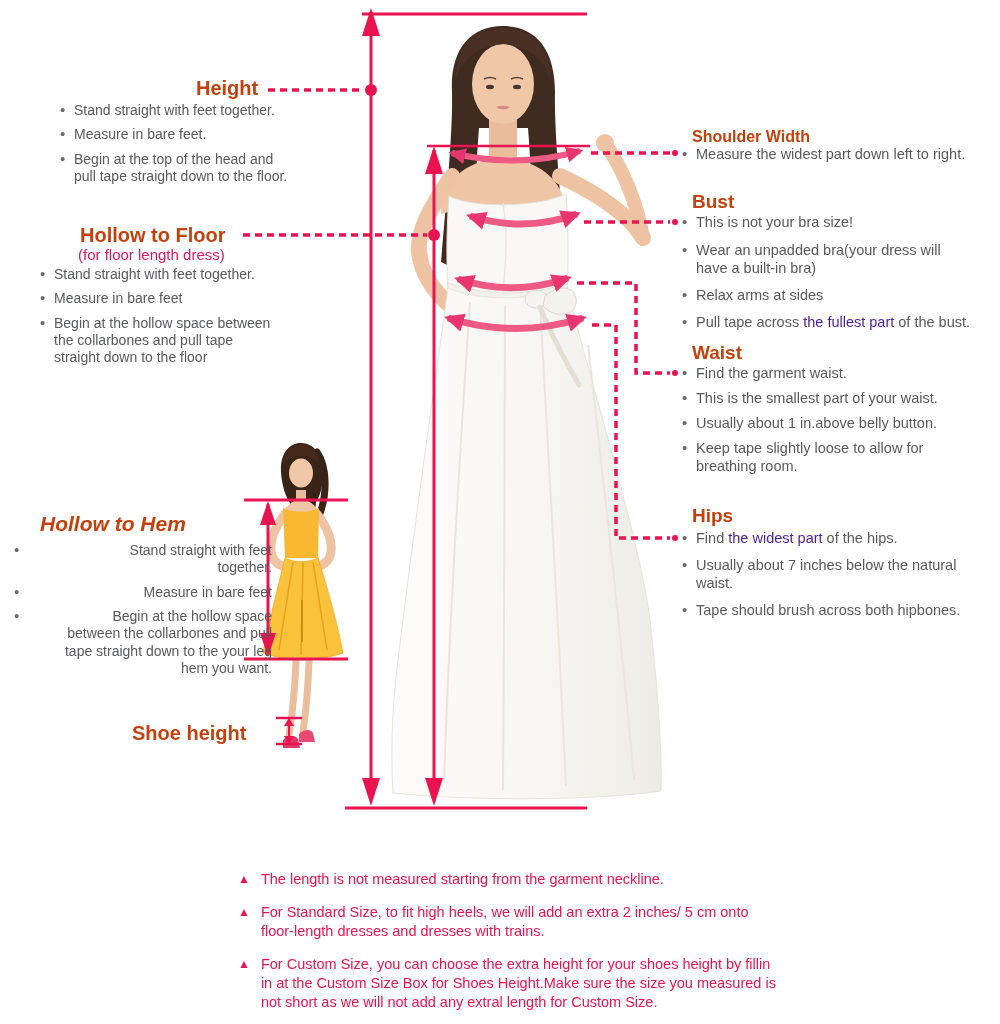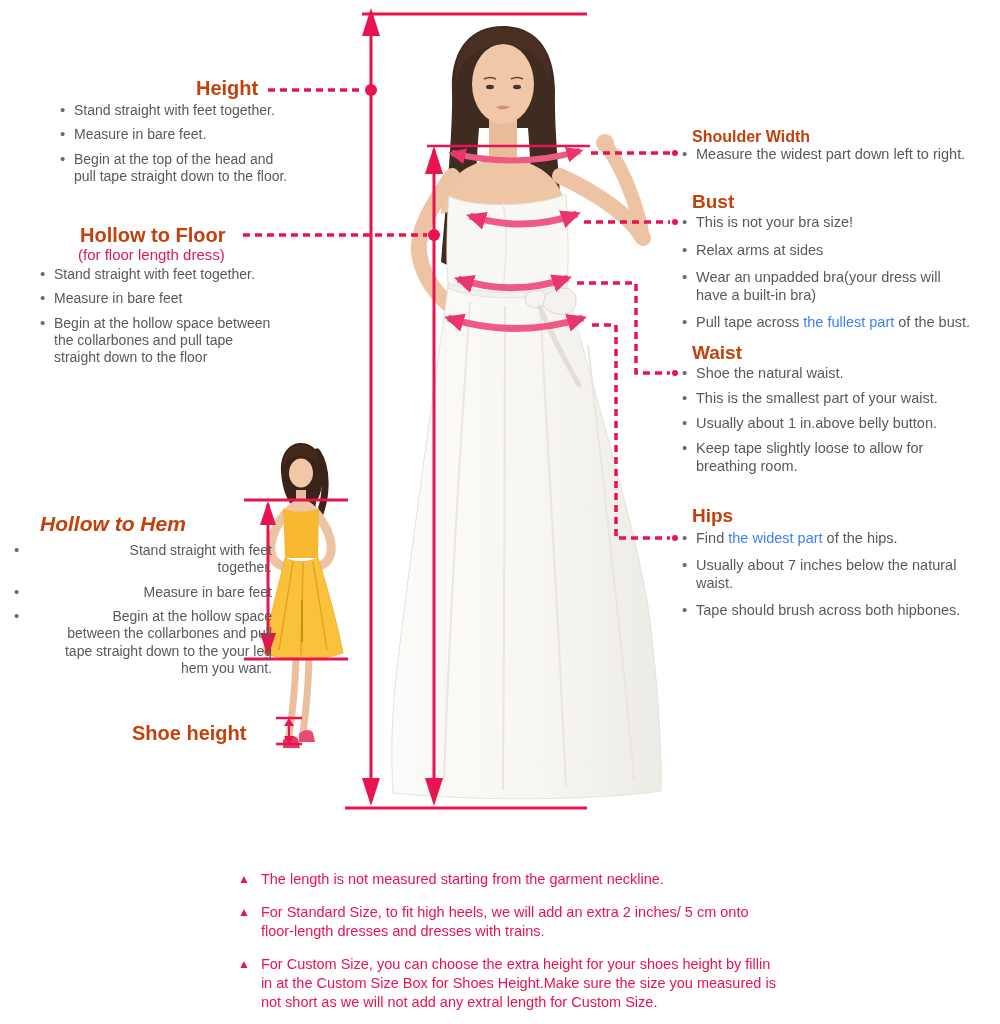--- a/index.html
+++ b/index.html
@@ -12,21 +12,21 @@
   .h-sub{color:#d91a5b;font-size:15px;line-height:1.1;white-space:nowrap;}
   ul.meas{list-style:none;margin:0;padding:0;}
   ul.meas li{
     position:relative;padding-left:16px;margin-bottom:7px;
     font-size:14px;color:#58595b;line-height:1.24;white-space:pre-line;
   }
   ul.meas.rt li{font-size:14.5px;}
   ul.meas li::before{
     content:"\2022";position:absolute;left:2px;top:-1px;color:#6a6b6d;font-size:15px;
   }
-  .hl{color:#3b82f6;}
+  .hl{color:#4c1d95;}
   .notes{width:620px;}
   .note{display:flex;gap:11px;color:#e8134f;font-size:14.5px;line-height:19px;margin-bottom:14px;}
   .note .tri{font-size:12px;line-height:19px;flex:0 0 auto;}
   .note .note-text{white-space:pre-line;}
   svg{display:block;}
 </style>
 </head>
 <body>
 
 <svg class="abs" style="left:0;top:0;" width="1000" height="1024" viewBox="0 0 1000 1024">
@@ -175,29 +175,29 @@
 <div class="abs h-title" style="left:132px;top:722px;">Shoe height</div>
 
 <div class="abs h-title" style="left:692px;top:128px;font-size:16px;">Shoulder Width</div>
 <ul class="abs meas rt" style="left:680px;top:146px;width:312px;">
   <li>Measure the widest part down left to right.</li>
 </ul>
 
 <div class="abs h-title" style="left:692px;top:192px;font-size:19px;">Bust</div>
 <ul class="abs meas rt" style="left:680px;top:214px;width:308px;">
   <li style="margin-bottom:10px;">This is not your bra size!</li>
-  <li style="margin-bottom:9px;">Relax arms at sides</li>
   <li style="margin-bottom:9px;">Wear an unpadded bra(your dress will
 have a built-in bra)</li>
+  <li style="margin-bottom:9px;">Relax arms at sides</li>
   <li><span>Pull tape across </span><span class="hl">the fullest part</span><span> of the bust.</span></li>
 </ul>
 
 <div class="abs h-title" style="left:692px;top:343px;font-size:19px;">Waist</div>
 <ul class="abs meas rt" style="left:680px;top:365px;width:308px;">
-  <li>Shoe the natural waist.</li>
+  <li>Find the garment waist.</li>
   <li>This is the smallest part of your waist.</li>
   <li>Usually about 1 in.above belly button.</li>
   <li>Keep tape slightly loose to allow for
 breathing room.</li>
 </ul>
 
 <div class="abs h-title" style="left:692px;top:506px;font-size:19px;">Hips</div>
 <ul class="abs meas rt" style="left:680px;top:530px;width:314px;">
   <li style="margin-bottom:9px;"><span>Find </span><span class="hl">the widest part</span><span> of the hips.</span></li>
   <li style="margin-bottom:9px;">Usually about 7 inches below the natural

